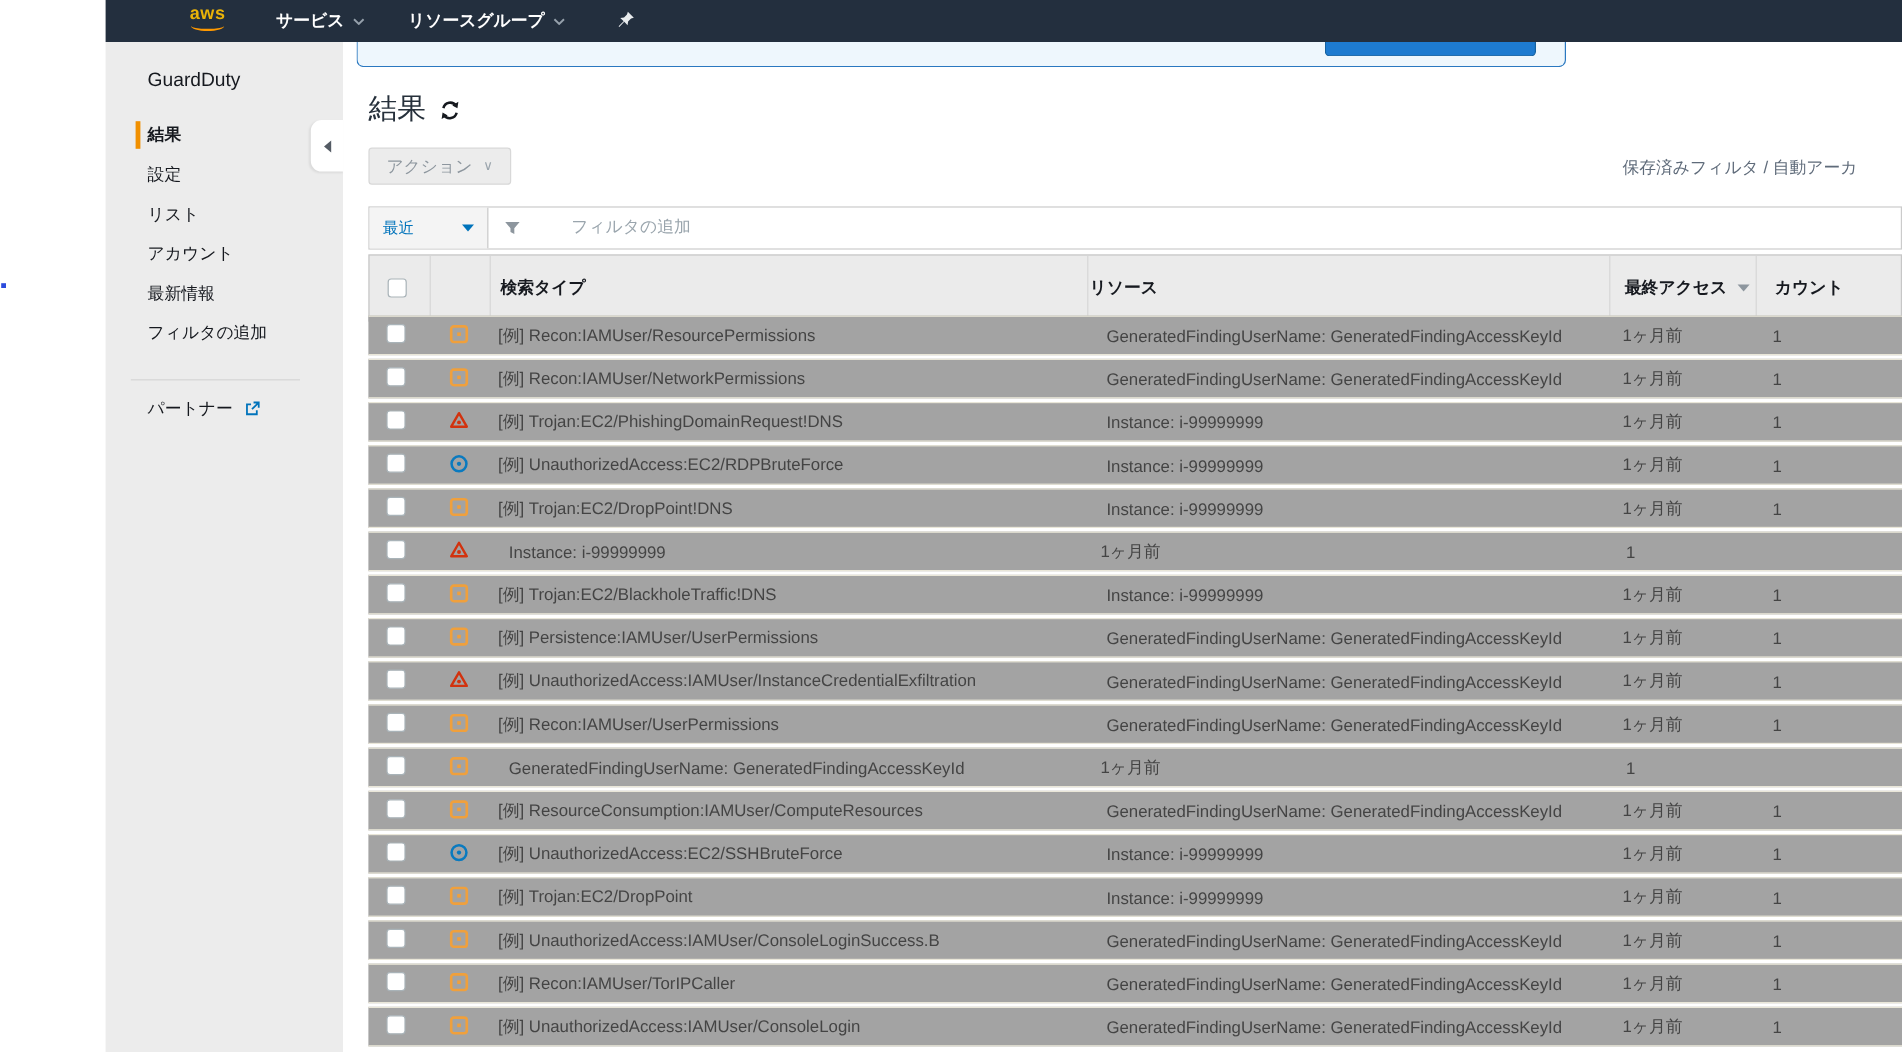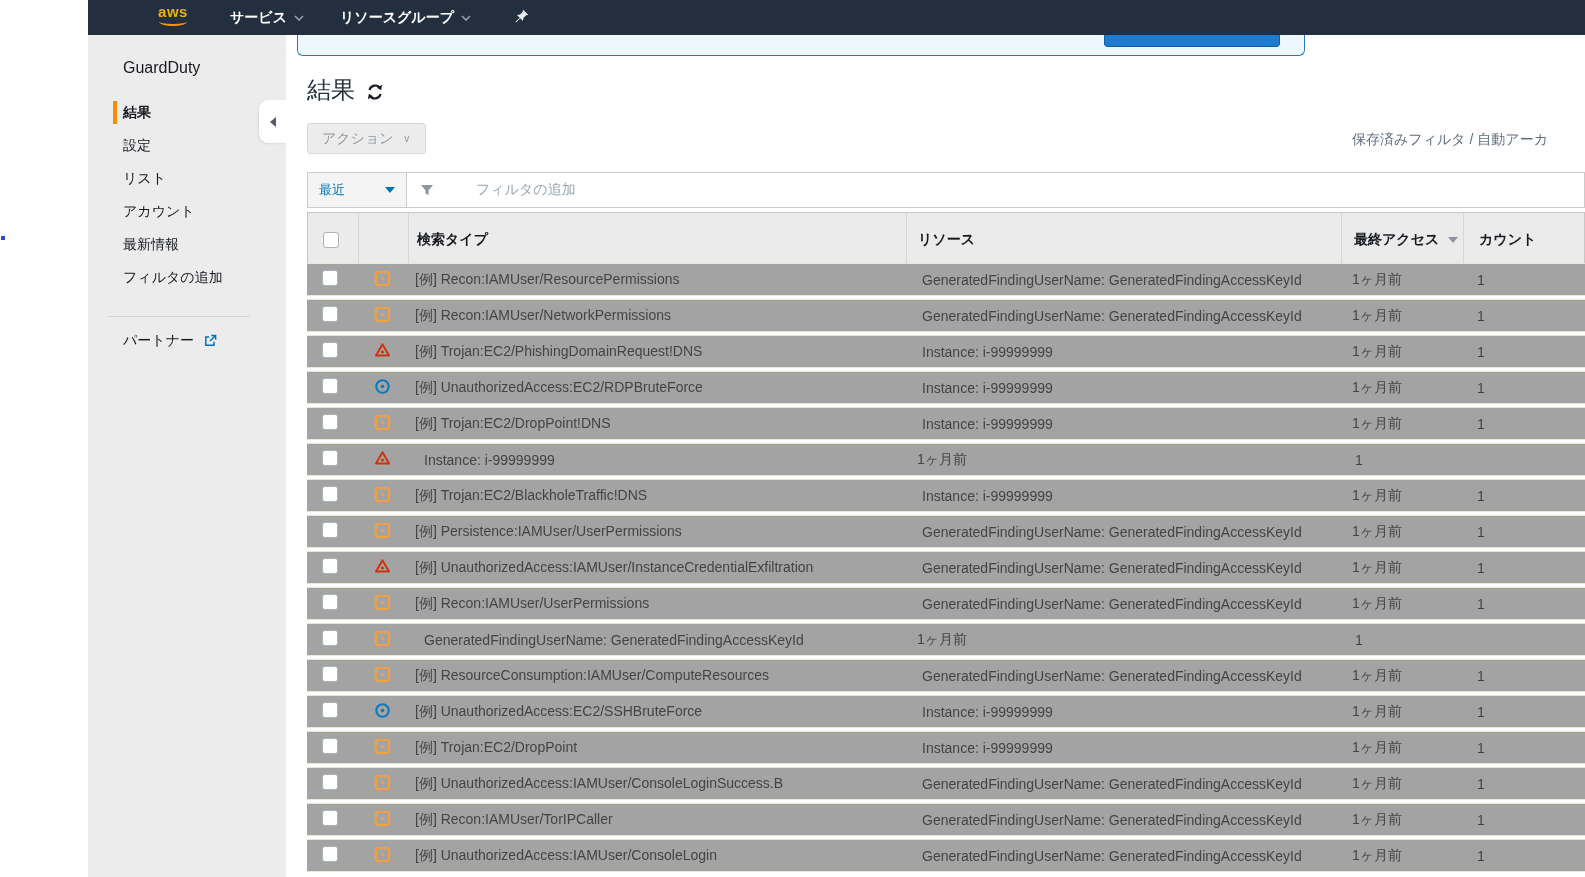--- a/index.html
+++ b/index.html
@@ -52,21 +52,21 @@
   .caret-down-blue { width:0; height:0; border-left:5px solid transparent; border-right:5px solid transparent; border-top:6px solid #0073bb; }
   .filter-input-wrap { flex:1; display:flex; align-items:center; gap:9px; padding-left:13px; }
   .filter-input { border:none; outline:none; flex:1; font-size:14px; color:#b91c1c; font-family:Liberation Serif, serif; background:transparent;margin-left:33px; }
   .filter-input::placeholder { color:#9aa5ad; }
 
   .thead { position:absolute; left:21px; top:177px; right:0; height:56px; background:#ebebeb; border:1px solid #c6c6c6; display:grid; grid-template-columns:50px 50px 498px 435px 122px auto; align-items:center; font-size:14px; font-weight:bold; color:#16191f; }
   .thead > div { height:100%; display:flex; align-items:center; border-left:1px solid #d6d6d6; }
   .thead > div:first-child { border-left:none; }
   .th-check { padding-left:15px; }
   .th-type { padding-left:8px; }
-  .th-res { padding-left:11px; }
+  .th-res { padding-left:1px; }
   .th-seen { padding-left:12px; gap:9px; cursor:pointer; }
   .th-count { padding-left:15px; }
   .sort-caret { width:0; height:0; border-left:5px solid transparent; border-right:5px solid transparent; border-top:6px solid #8d969e; }
 
   .rows { position:absolute; left:21px; top:228px; right:0; }
   .row { height:33px; margin-bottom:3px; background:#a3a3a3; border-top:1px solid #e9e6d8; border-bottom:1px solid #e9e6d8; display:grid; grid-template-columns:50px 50px 498px 435px 122px auto; align-items:center; font-size:14px; color:#444; cursor:pointer; }
   .c-check { padding-left:15px; }
   .c-icon { padding-left:17px; }
   .c-type { padding-left:8px; white-space:nowrap; overflow:hidden; }
   .c-res { padding-left:17px; white-space:nowrap; overflow:hidden; }

